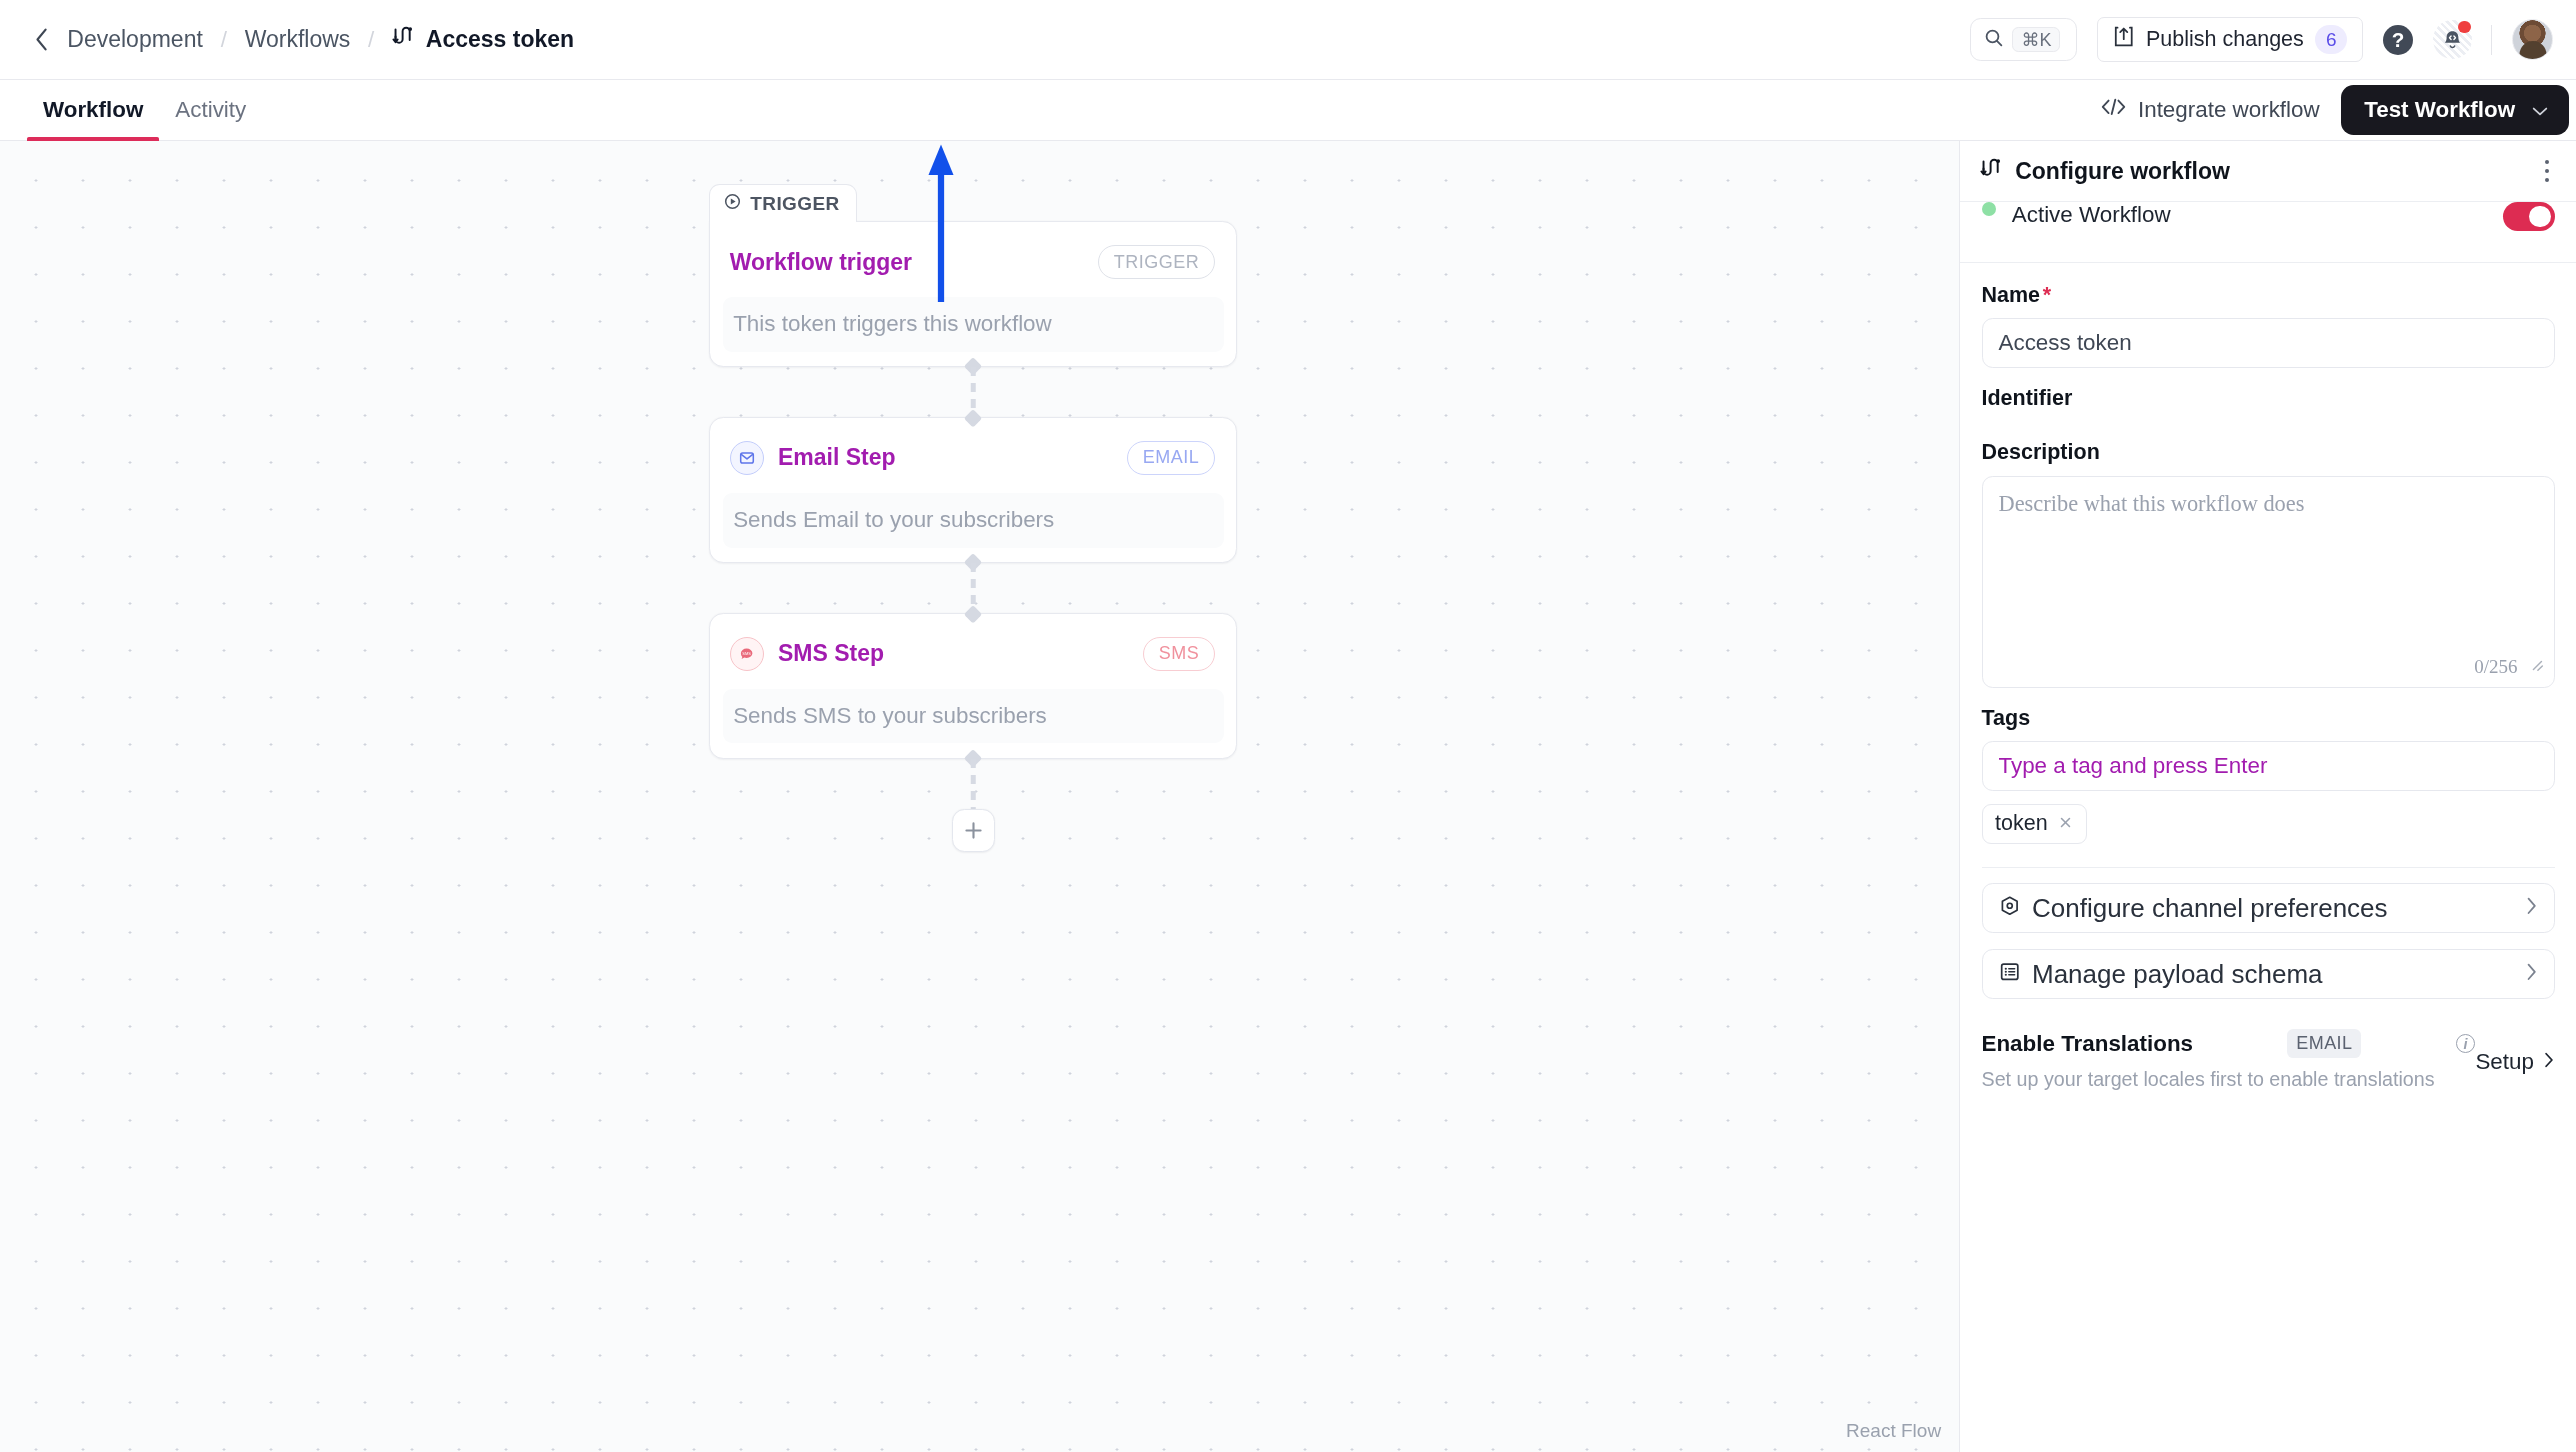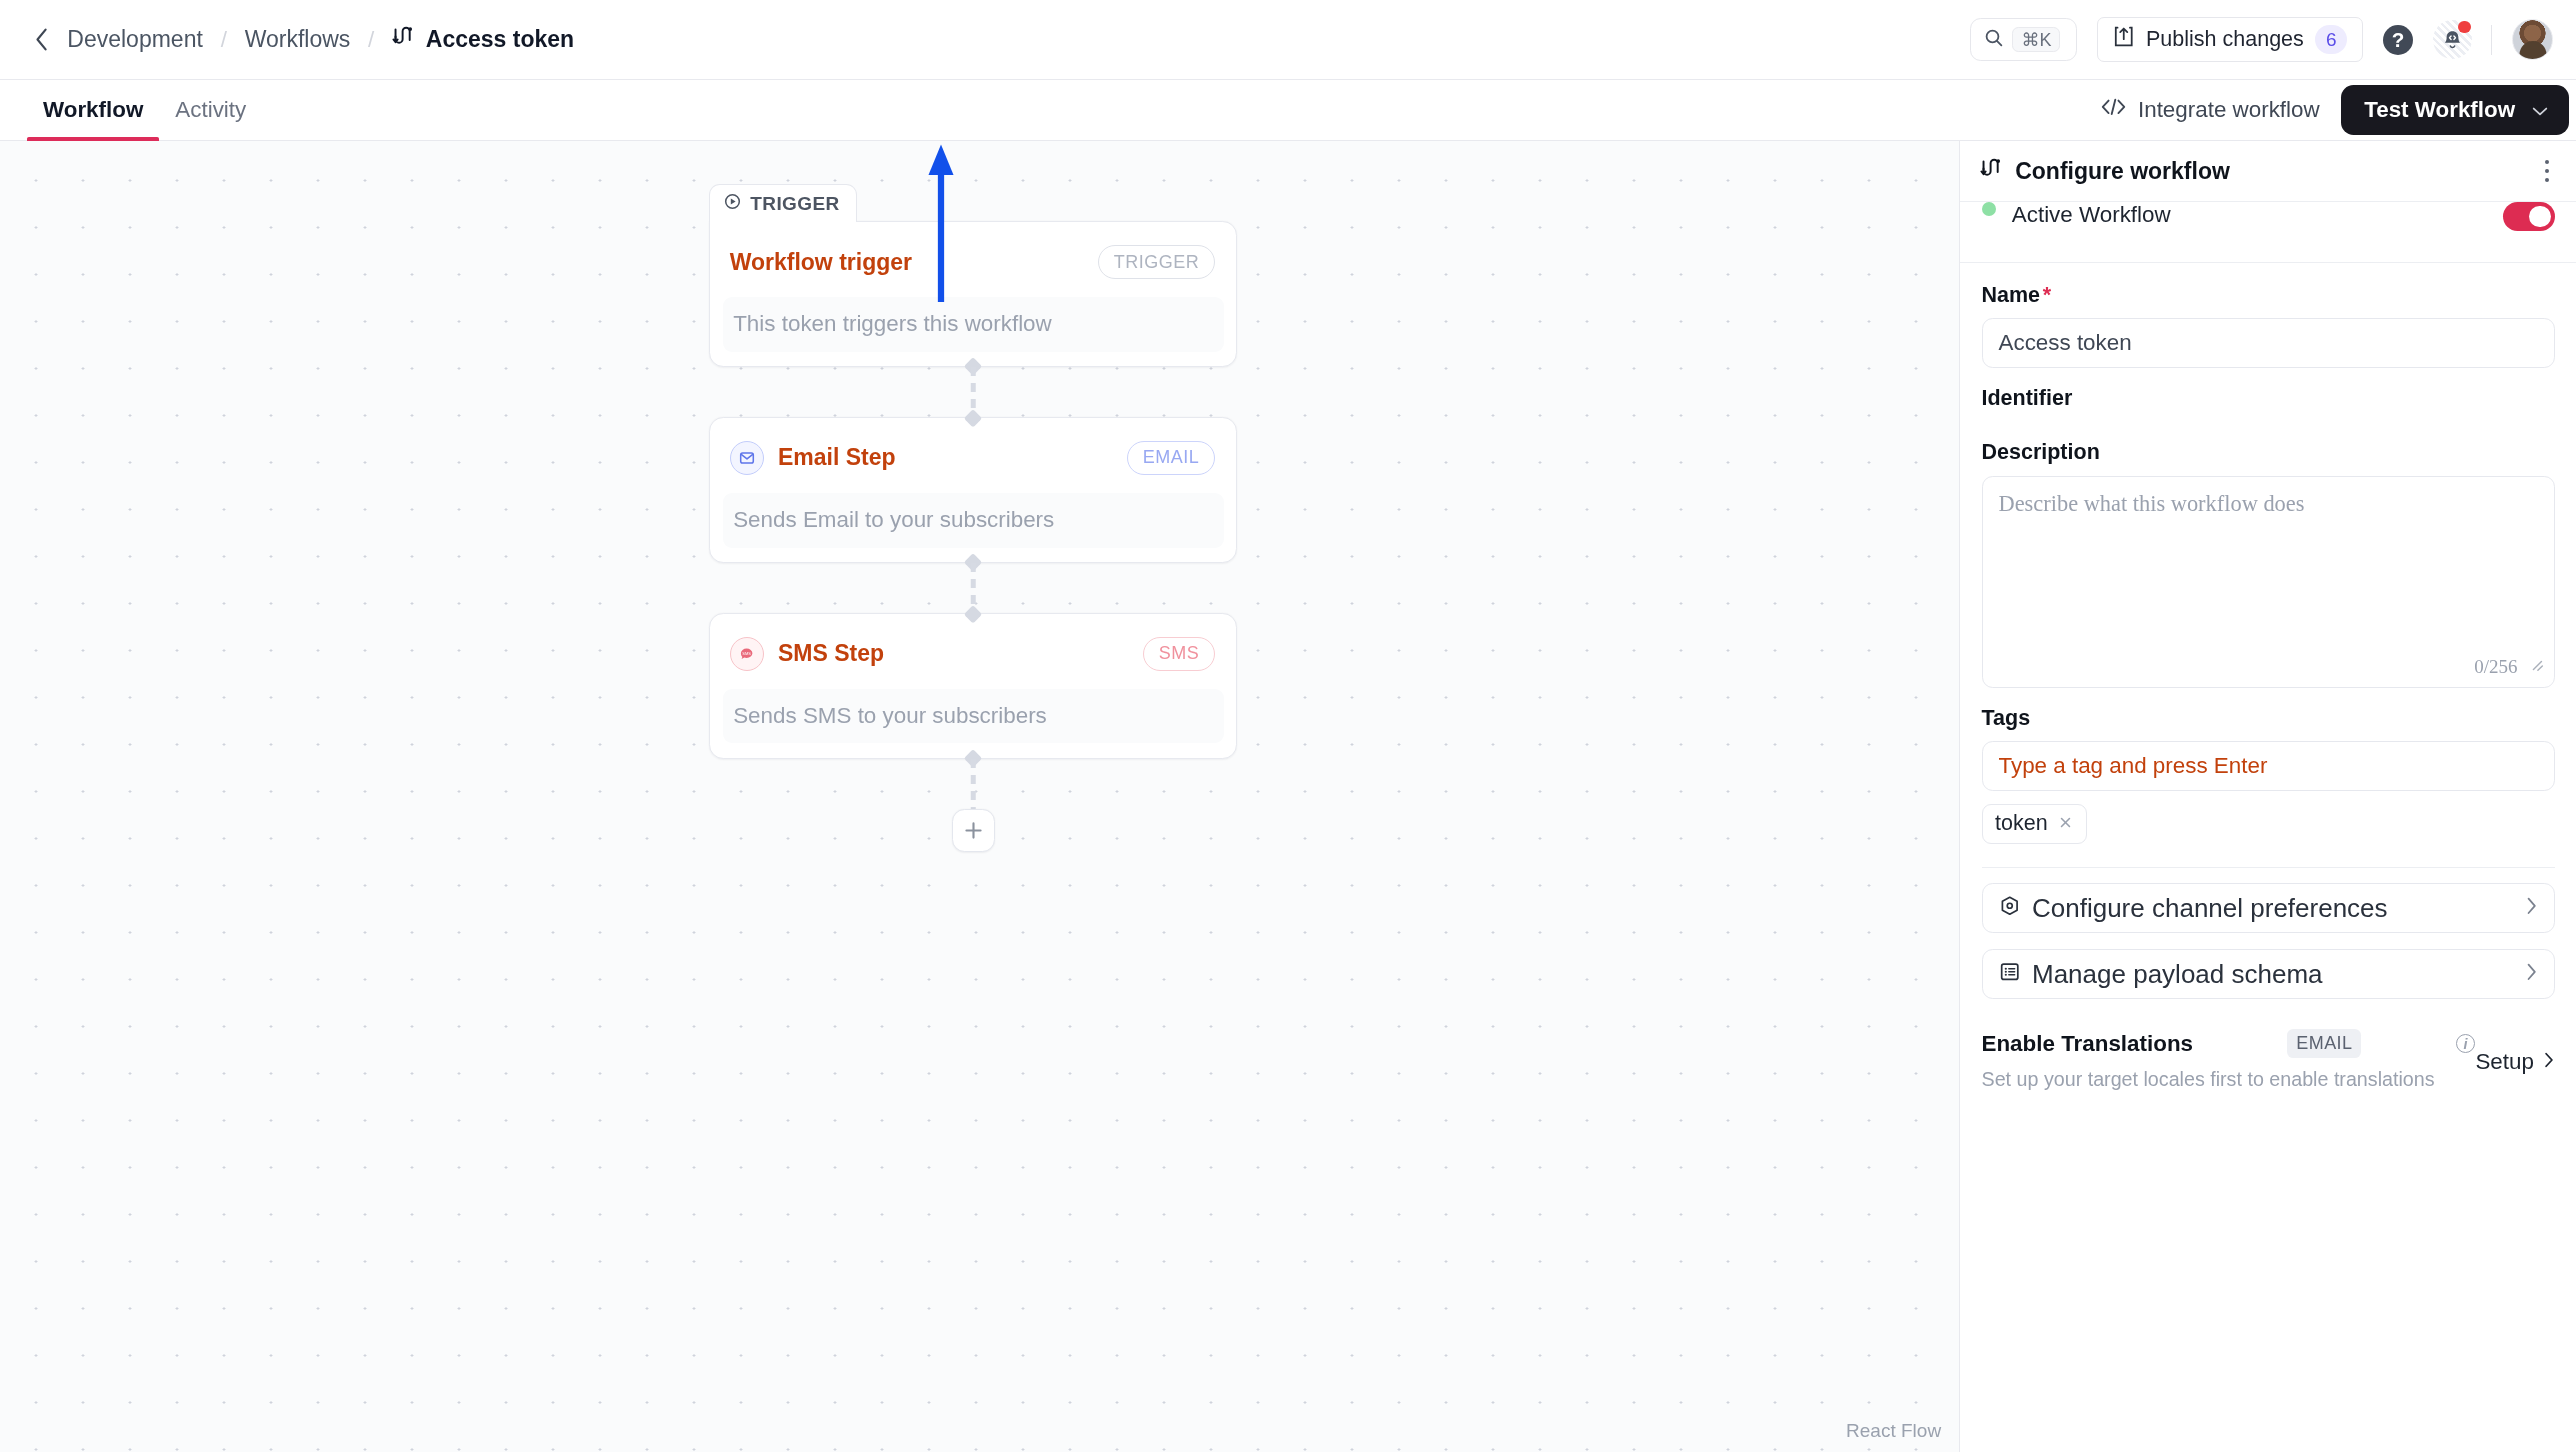--- a/index.html
+++ b/index.html
@@ -143,21 +143,21 @@
   .node-head {
     display: flex; align-items: center; padding: 23px 21.5px 18px 19.7px;
   }
   .node-icon {
     width: 34px; height: 34px; border-radius: 50%;
     display: flex; align-items: center; justify-content: center;
     margin-right: 14.3px; flex: none;
   }
   .node-icon.email { border: 0.9px solid #c3cdfb; background: #f3f5ff; color: #5f76ea; }
   .node-icon.sms { border: 0.9px solid #f7c3c8; background: #fff4f5; color: #e9697a; }
-  .node-title { font-size: 23px; font-weight: 700; color: #c2410c; }
+  .node-title { font-size: 23px; font-weight: 700; color: #a21caf; }
   .node-badge {
     margin-left: auto; border-radius: 894px; border: 0.9px solid #dfe2e9;
     color: #aeb4c0; font-size: 18px; letter-spacing: 0.5px; padding: 5.4px 14.3px;
   }
   .node-badge.email { border-color: #ccd4fb; color: #98a8f2; }
   .node-badge.sms { border-color: #f8cdd2; color: #f0919d; }
   .node-body {
     margin: 0 12.5px 14.3px; background: #fafbfc; border-radius: 9px;
     padding: 14.3px 10.7px; font-size: 22.4px; color: #9aa1ae;
   }
@@ -238,21 +238,21 @@
   .field-label {
     font-size: 21.5px; font-weight: 700; color: #0f141c;
     margin: 0 0 10.7px; display: flex; align-items: center; gap: 2.7px;
   }
   .req { color: #dd2c52; }
   .input {
     height: 50px; border: 0.9px solid #e6e8ee; border-radius: 10.7px;
     display: flex; align-items: center; padding: 0 16px;
     font-size: 22.4px; color: #3f4754; background: #fff;
   }
-  .input.ph { color: #c2410c; }
+  .input.ph { color: #a21caf; }
   .input-group {
     display: flex; border: 0.9px solid #e6e8ee; border-radius: 10.7px; overflow: hidden; height: 50px;
   }
   .input-group .igtext {
     flex: 1; display: flex; align-items: center; padding: 0 16px;
     font-size: 22.4px; color: #3f4754;
   }
   .copy-btn {
     width: 55px; border-left: 0.9px solid #e6e8ee;
     display: flex; align-items: center; justify-content: center;

